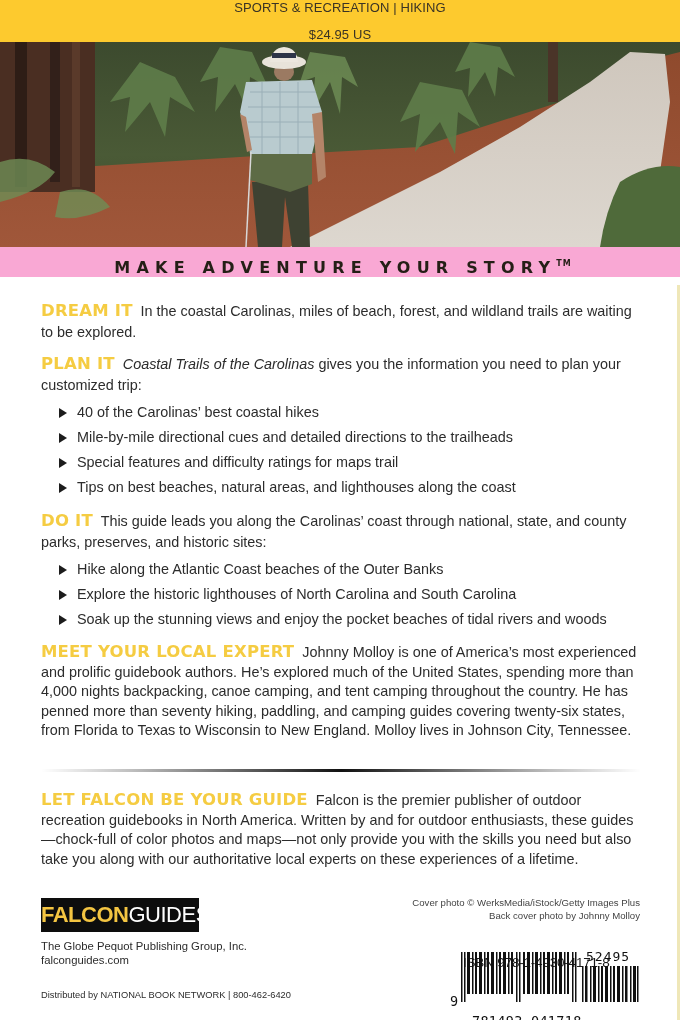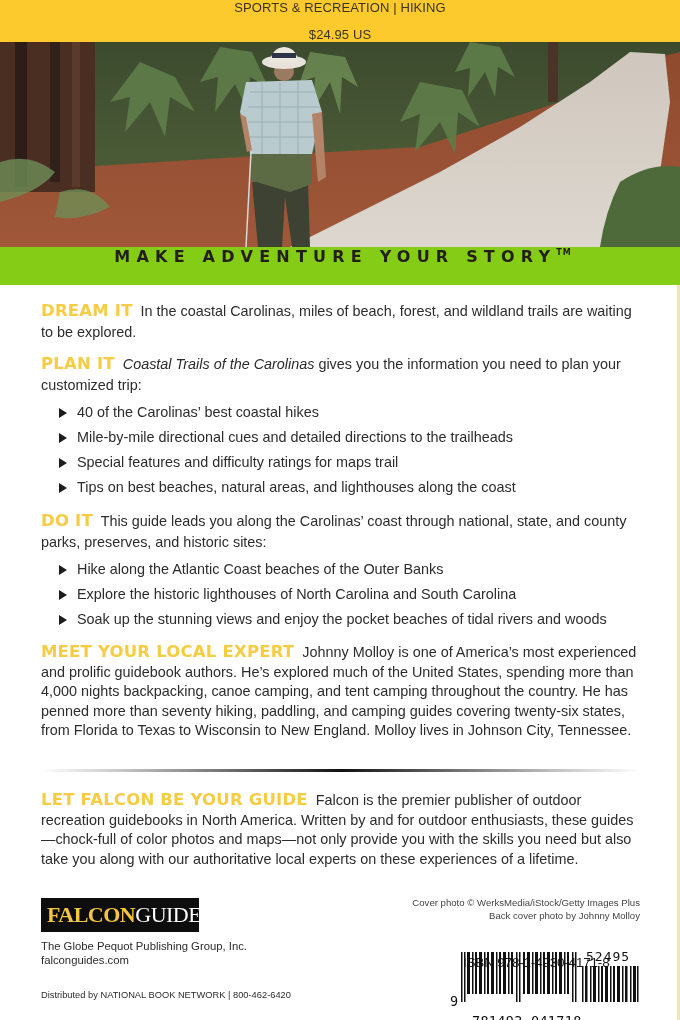--- a/index.html
+++ b/index.html
@@ -12,22 +12,22 @@
     padding: 0 41px 0 41px; font-size: 13px; color: #3a3325; letter-spacing: 0.1px; flex-direction: column;
   }
 
   .photo {
     position: absolute; left: 0; top: 42px; width: 680px; height: 205px; overflow: hidden;
     background: linear-gradient(180deg, #3f4a32 0%, #4f5d3a 40%, #8a4a30 70%, #9b5233 100%);
   }
   .photo svg { display: block; }
 
   .slogan-bar {
-    position: absolute; left: 0; top: 247px; width: 680px; height: 38px;
-    background: #84cc16; display: flex; align-items: flex-start; justify-content: center;
+    position: absolute; left: 0; top: 247px; width: 680px; height: 30px;
+    background: #f9a8d4; display: flex; align-items: flex-end; justify-content: center;
   }
   .slogan {
     font-family: "DejaVu Sans", sans-serif; font-weight: bold; font-size: 16px;
     letter-spacing: 6.2px; color: #241f16; padding-left: 6px;
   }
   .slogan sup { font-size: 8px; letter-spacing: 1px; vertical-align: 7px; }
 
   .content { position: absolute; left: 41px; top: 300px; width: 600px; font-size: 14.4px; line-height: 21px; color: #2c2c2c; }
   .lead { font-family: "DejaVu Sans", sans-serif; font-weight: bold; color: #f5cc42; font-size: 16.5px; letter-spacing: 0.2px; margin-right: 4px; }
   .para { margin-bottom: 10px; }
@@ -42,22 +42,22 @@
   .divider {
     position: absolute; left: 41px; top: 769px; width: 600px; height: 3px;
     background: linear-gradient(90deg, rgba(0,0,0,0) 0%, rgba(0,0,0,0.25) 15%, #111 50%, rgba(0,0,0,0.25) 85%, rgba(0,0,0,0) 100%);
     border-radius: 2px;
   }
 
   .falcon-section { position: absolute; left: 41px; top: 790px; width: 600px; font-size: 14.4px; line-height: 19.5px; color: #2c2c2c; }
 
   .logo {
     position: absolute; left: 41px; top: 898px; width: 158px; height: 34px; background: #0d0d0d;
-    display: flex; align-items: center; padding-left: 6px;
-    font-family: Liberation Serif, serif; font-weight: bold; font-size: 22px; letter-spacing: -0.5px;
+    display: flex; align-items: center; 
+    font-family: Liberation Sans, sans-serif; font-weight: bold; font-size: 22px; letter-spacing: -0.5px;
   }
   .logo .falcon { color: #f4c542; }
   .logo .guides { color: #ffffff; font-weight: normal; }
   .logo .reg { color: #ffffff; font-size: 9px; vertical-align: 10px; margin-left: 1px; }
 
   .imprint { position: absolute; left: 41px; top: 940px; font-size: 11.3px; line-height: 13.5px; color: #2c2c2c; }
   .distributed { position: absolute; left: 41px; top: 990px; font-size: 9.3px; color: #2c2c2c; }
 
   .credits { position: absolute; right: 40px; top: 896px; text-align: right; font-size: 9.6px; line-height: 13px; color: #444; }
 

